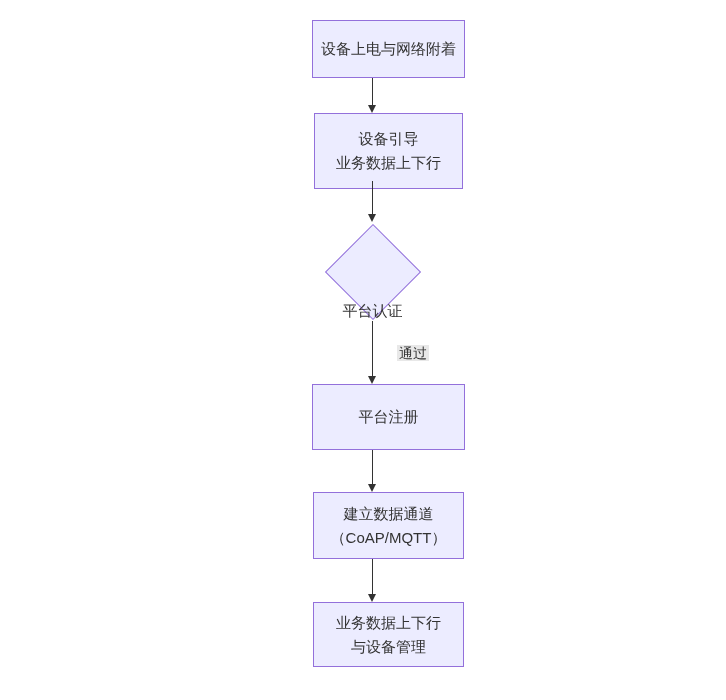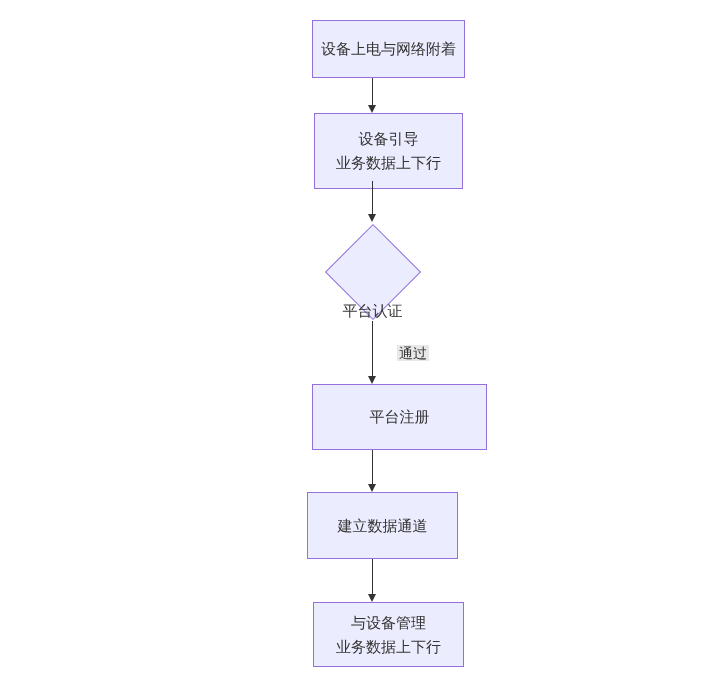--- a/index.html
+++ b/index.html
@@ -133,42 +133,43 @@
     <div class="diamond-shape"></div>
     <div class="diamond-label">平台认证</div>
   </div>
 
   <div class="edge" style="left:372px; top:321px; height:63px;">
     <div class="edge-line"></div>
     <div class="edge-head"></div>
     <div class="edge-label">通过</div>
   </div>
 
-  <div class="node" style="left:296px; top:384px; width:175px; height:66px;">
+  <div class="node" style="left:296px; top:384px; width:153px; height:66px;">
     <div class="node-label">
       <div>平台注册</div>
     </div>
   </div>
 
   <div class="edge" style="left:372px; top:450px; height:42px;">
     <div class="edge-line"></div>
     <div class="edge-head"></div>
   </div>
 
-  <div class="node" style="left:291px; top:492px; width:151px; height:67px;">
+  <div class="node" style="left:297px; top:492px; width:151px; height:67px;">
     <div class="node-label">
       <div>建立数据通道</div>
+      <div>（CoAP/MQTT）</div>
     </div>
   </div>
 
   <div class="edge" style="left:372px; top:559px; height:43px;">
     <div class="edge-line"></div>
     <div class="edge-head"></div>
   </div>
 
   <div class="node" style="left:297px; top:602px; width:151px; height:65px;">
     <div class="node-label">
+      <div>业务数据上下行</div>
       <div>与设备管理</div>
-      <div>业务数据上下行</div>
     </div>
   </div>
 
 </div>
 
 </body></html>

